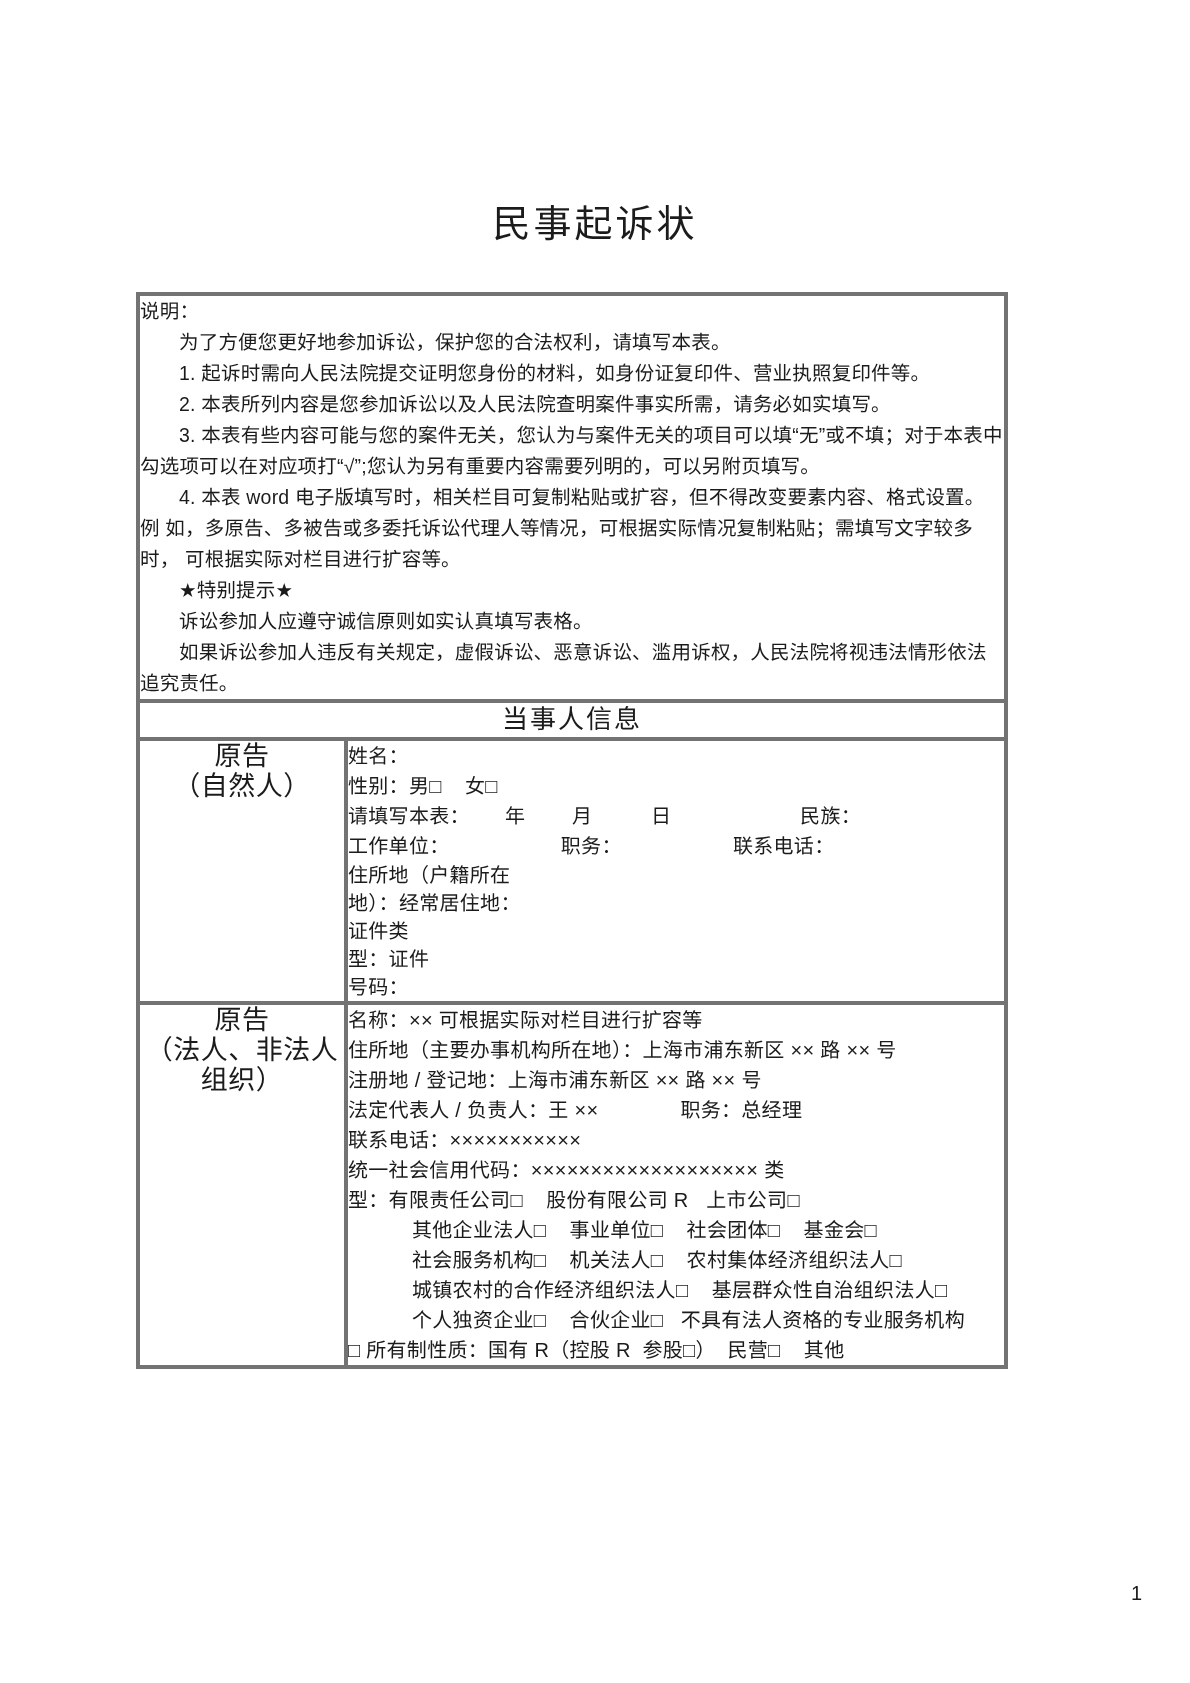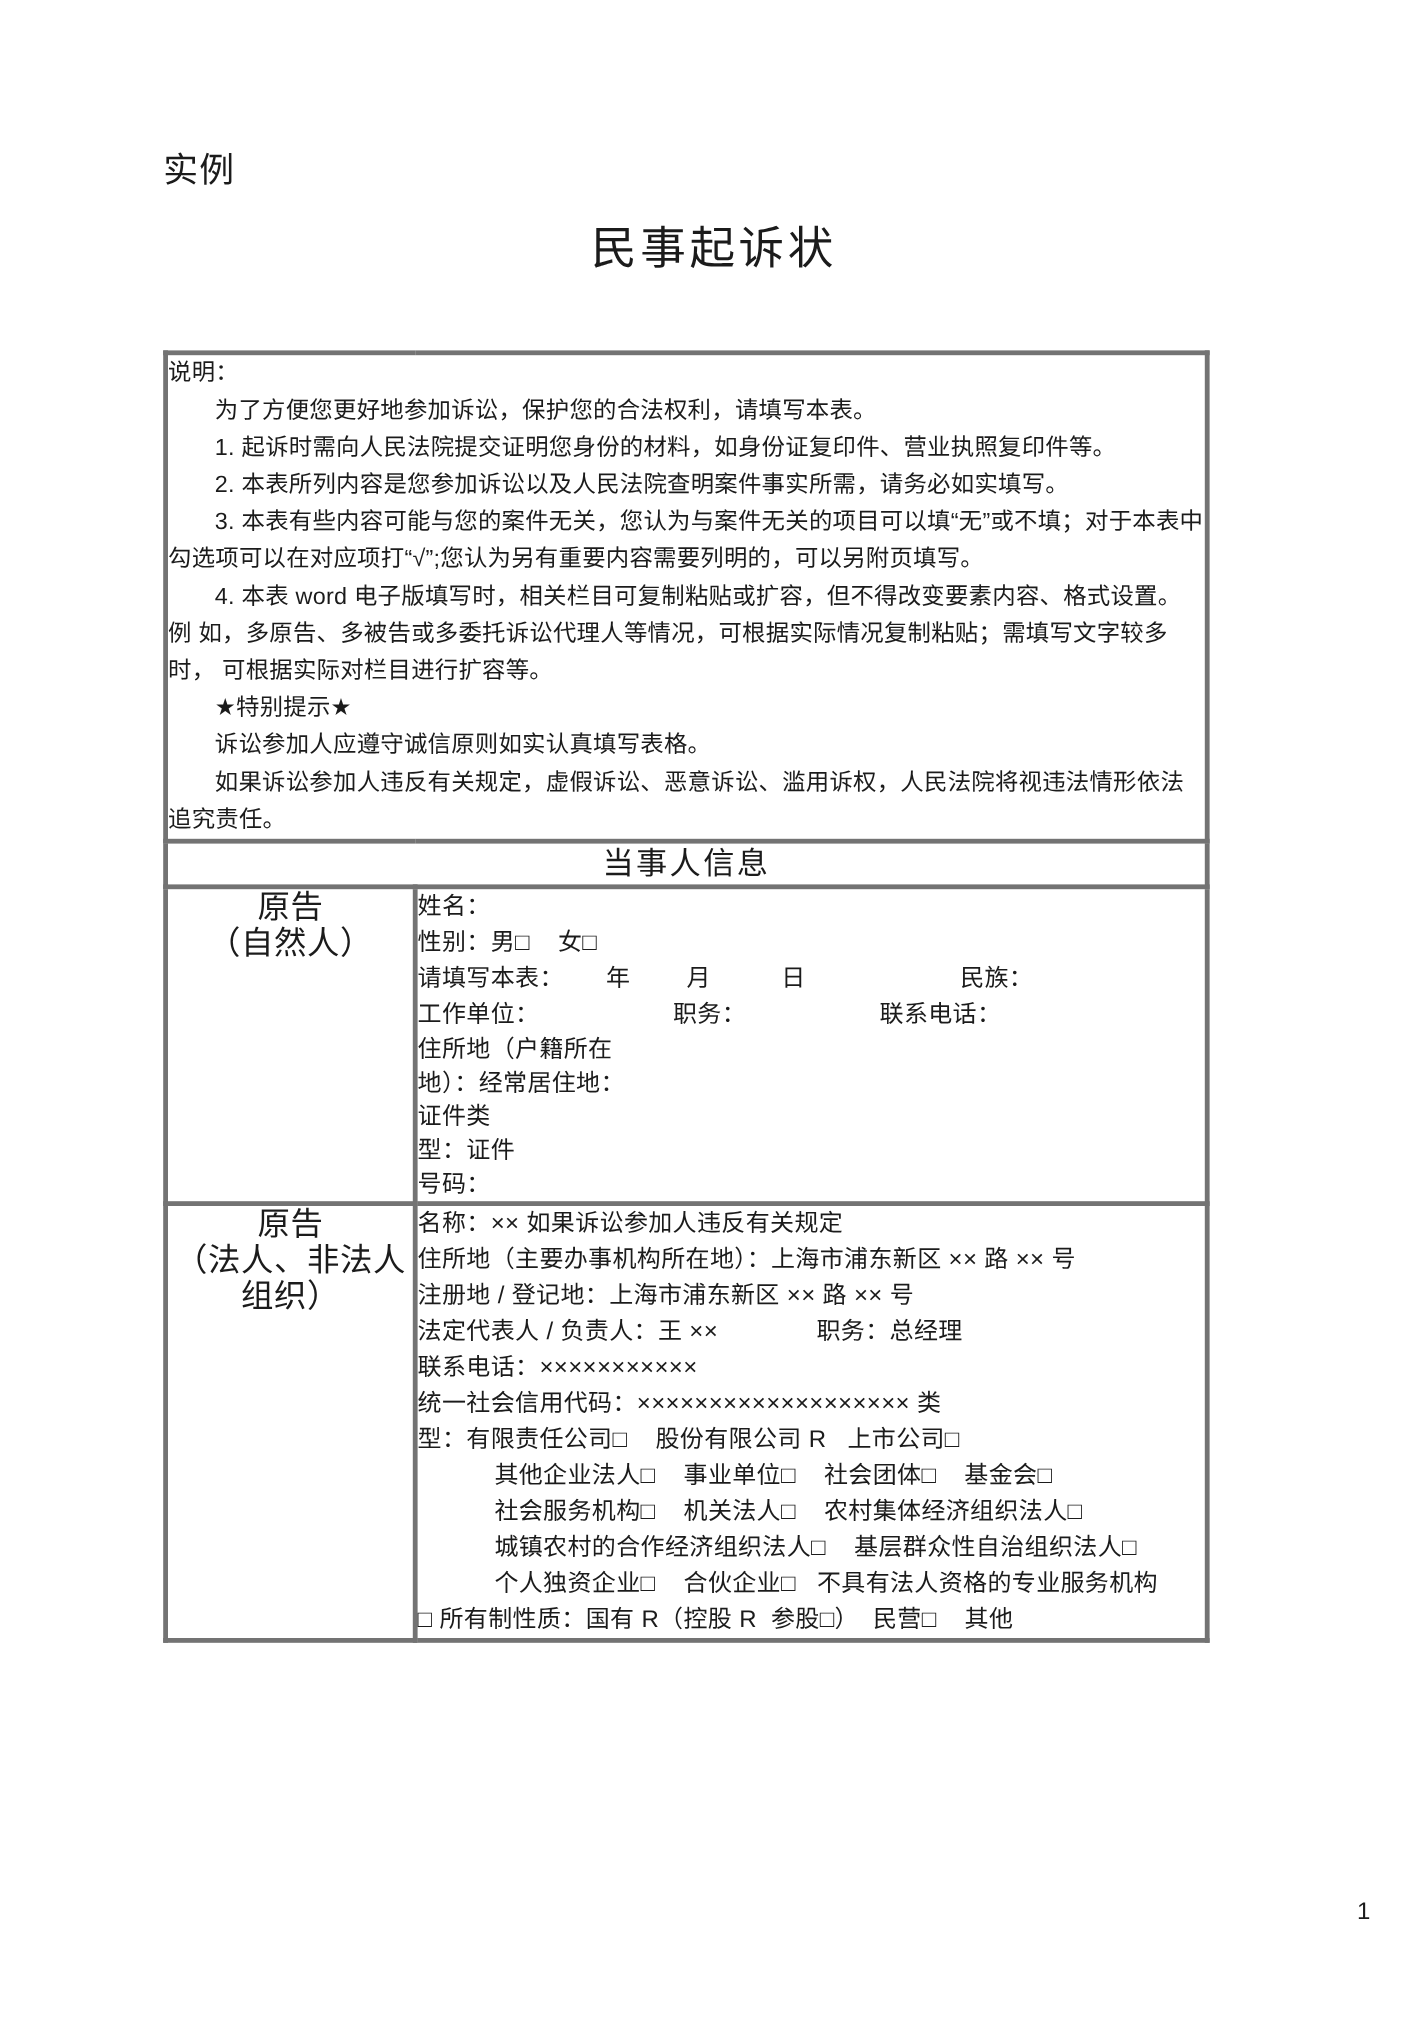--- a/index.html
+++ b/index.html
@@ -40,21 +40,21 @@
     position: absolute;
     left: 0;
     right: 0;
     top: 185px;
     text-align: center;
   }
   .main-title {
     font-size: 38px;
     letter-spacing: 3px;
     line-height: 1.25;
-    margin: 0;
+    margin: 16px;
     font-weight: normal;
   }
   .sub-title {
     font-size: 28px;
     letter-spacing: 1px;
     line-height: 1.3;
     margin: 4px 0 0 0;
     font-weight: normal;
   }
   
@@ -127,23 +127,20 @@
     right: 48px;
     bottom: 78px;
     font-size: 20px;
   }
 </style>
 </head>
 <body>
 
 <div class="page">
 
-  <div class="doc-header">
-    <div class="example-tag">实例</div>
-  </div>
 
   <div class="title-block">
     <h1 class="main-title">民事起诉状</h1>
   </div>
 
   <table class="form-table">
     <colgroup>
       <col class="col-label">
       <col class="col-body">
     </colgroup>
@@ -185,21 +182,21 @@
           <div class="field-line tight">号码：</div>
         </td>
       </tr>
 
       <tr>
         <td class="party-label-cell">
           <div class="party-label-text">原告</div>
           <div class="party-label-text">（法人、非法人组织）</div>
         </td>
         <td class="party-body-cell entity-cell">
-          <div class="field-line">名称：×× 如果诉讼参加人违反有关规定</div>
+          <div class="field-line">名称：×× 可根据实际对栏目进行扩容等</div>
           <div class="field-line">住所地（主要办事机构所在地）：上海市浦东新区 ×× 路 ×× 号</div>
           <div class="field-line">注册地 / 登记地：上海市浦东新区 ×× 路 ×× 号</div>
           <div class="field-line">法定代表人 / 负责人：王 ××              职务：总经理</div>
           <div class="field-line">联系电话：×××××××××××</div>
           <div class="field-line">统一社会信用代码：××××××××××××××××××× 类</div>
           <div class="field-line">型：有限责任公司□    股份有限公司 R   上市公司□</div>
           <div class="field-line indent-row">其他企业法人□    事业单位□    社会团体□    基金会□</div>
           <div class="field-line indent-row">社会服务机构□    机关法人□    农村集体经济组织法人□</div>
           <div class="field-line indent-row">城镇农村的合作经济组织法人□    基层群众性自治组织法人□</div>
           <div class="field-line indent-row">个人独资企业□    合伙企业□   不具有法人资格的专业服务机构</div>

